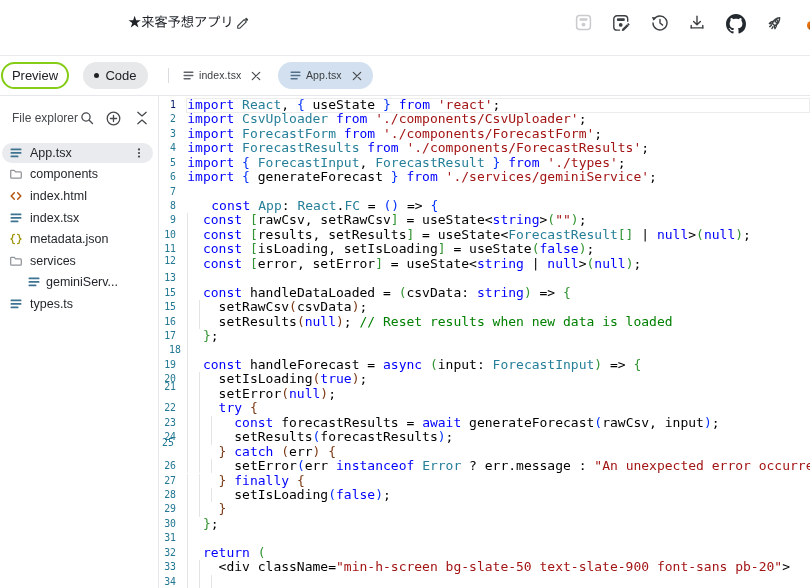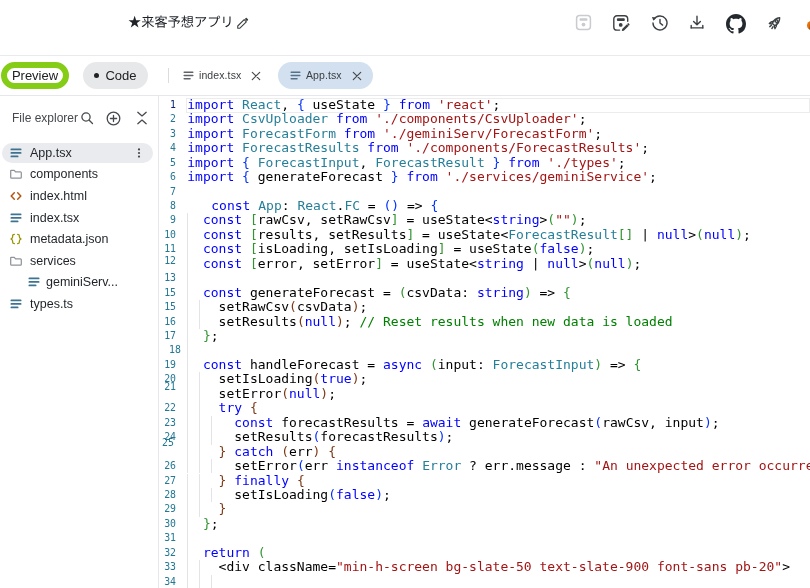--- a/index.html
+++ b/index.html
@@ -12,21 +12,21 @@
   #title-svg { position:absolute; left:128px; top:15.2px; }
   #edit-title-btn { position:absolute; left:236px; top:16px; width:15px; height:15px;
     background:none; border:none; cursor:pointer; }
   .tool-btn { position:absolute; top:14px; width:20px; height:20px; background:none; border:none;
     cursor:pointer; }
 
   
   #tabstrip { position:absolute; left:0; top:56px; width:810px; height:40px; background:#fff;
     border-bottom:1px solid #e5e7ea; }
   #preview-btn { position:absolute; left:1px; top:6px; width:68px; height:26.5px; border-radius:14px;
-    background:#fff; border:6px solid #84cc16; font-size:13px; color:#202124; cursor:pointer;
+    background:#fff; border:2px solid #84cc16; font-size:13px; color:#202124; cursor:pointer;
     font-family:"Liberation Sans", sans-serif;text-align:center; }
   #code-btn { position:absolute; left:83px; top:6px; width:65px; height:26.5px; border-radius:14px;
     background:#e7e8ea; border:none; font-size:13px; color:#202124; cursor:pointer;
     font-family:"Liberation Sans", sans-serif; }
   #code-btn .dot { display:inline-block; width:5px; height:5px; border-radius:50%; background:#202124;
     vertical-align:middle; margin-right:6px; margin-top:-2px; }
   #strip-divider { position:absolute; left:168px; top:12px; width:1px; height:15px; background:#dadce0; }
   #tabs { position:absolute; left:176px; top:6px; height:26.5px; }
   .tab { position:absolute; top:0; height:26.5px; display:flex; align-items:center; cursor:pointer;
     border-radius:13.5px; }
@@ -268,32 +268,32 @@
       <div class="gut" style="top: 406.4px; height: 14.45px; line-height: 14.45px;">29</div>
       <div class="gut" style="top: 420.85px; height: 14.45px; line-height: 14.45px;">30</div>
       <div class="gut" style="top: 435.3px; height: 14.45px; line-height: 14.45px;">31</div>
       <div class="gut" style="top: 449.75px; height: 14.45px; line-height: 14.45px;">32</div>
       <div class="gut" style="top: 464.2px; height: 14.45px; line-height: 14.45px;">33</div>
       <div class="gut" style="top: 478.65px; height: 14.45px; line-height: 14.45px;">34</div>
     </div>
   <div id="code">
       <div class="cline" style="top: 1.8px; height: 14.45px; line-height: 14.45px;"><span class="k">import</span><span class="p"> </span><span class="y">React</span><span class="p">, </span><span class="b1">{</span><span class="p"> useState </span><span class="b1">}</span><span class="p"> </span><span class="k">from</span><span class="p"> </span><span class="s">'react'</span><span class="p">;</span></div>
       <div class="cline" style="top: 16.25px; height: 14.45px; line-height: 14.45px;"><span class="k">import</span><span class="p"> </span><span class="y">CsvUploader</span><span class="p"> </span><span class="k">from</span><span class="p"> </span><span class="s">'./components/CsvUploader'</span><span class="p">;</span></div>
-      <div class="cline" style="top: 30.7px; height: 14.45px; line-height: 14.45px;"><span class="k">import</span><span class="p"> </span><span class="y">ForecastForm</span><span class="p"> </span><span class="k">from</span><span class="p"> </span><span class="s">'./geminiServ/ForecastForm'</span><span class="p">;</span></div>
+      <div class="cline" style="top: 30.7px; height: 14.45px; line-height: 14.45px;"><span class="k">import</span><span class="p"> </span><span class="y">ForecastForm</span><span class="p"> </span><span class="k">from</span><span class="p"> </span><span class="s">'./components/ForecastForm'</span><span class="p">;</span></div>
       <div class="cline" style="top: 45.15px; height: 14.45px; line-height: 14.45px;"><span class="k">import</span><span class="p"> </span><span class="y">ForecastResults</span><span class="p"> </span><span class="k">from</span><span class="p"> </span><span class="s">'./components/ForecastResults'</span><span class="p">;</span></div>
       <div class="cline" style="top: 59.6px; height: 14.45px; line-height: 14.45px;"><span class="k">import</span><span class="p"> </span><span class="b1">{</span><span class="p"> </span><span class="y">ForecastInput</span><span class="p">, </span><span class="y">ForecastResult</span><span class="p"> </span><span class="b1">}</span><span class="p"> </span><span class="k">from</span><span class="p"> </span><span class="s">'./types'</span><span class="p">;</span></div>
       <div class="cline" style="top: 74.05px; height: 14.45px; line-height: 14.45px;"><span class="k">import</span><span class="p"> </span><span class="b1">{</span><span class="p"> generateForecast </span><span class="b1">}</span><span class="p"> </span><span class="k">from</span><span class="p"> </span><span class="s">'./services/geminiService'</span><span class="p">;</span></div>
       <div class="cline" style="top: 88.5px; height: 14.45px; line-height: 14.45px;"></div>
       <div class="cline" style="top: 102.95px; height: 14.45px; line-height: 14.45px; margin-left: 24px;"><span class="k">const</span><span class="p"> </span><span class="y">App</span><span class="p">: </span><span class="y">React</span><span class="p">.</span><span class="y">FC</span><span class="p"> = </span><span class="b1">()</span><span class="p"> =&gt; </span><span class="b1">{</span></div>
       <div class="cline" style="top: 117.4px; height: 14.45px; line-height: 14.45px;"><span class="ig" style="left: 0px;"></span><span class="p">  </span><span class="k">const</span><span class="p"> </span><span class="b2">[</span><span class="p">rawCsv, setRawCsv</span><span class="b2">]</span><span class="p"> = useState&lt;</span><span class="k">string</span><span class="p">&gt;</span><span class="b2">(</span><span class="s">""</span><span class="b2">)</span><span class="p">;</span></div>
       <div class="cline" style="top: 131.85px; height: 14.45px; line-height: 14.45px;"><span class="ig" style="left: 0px;"></span><span class="p">  </span><span class="k">const</span><span class="p"> </span><span class="b2">[</span><span class="p">results, setResults</span><span class="b2">]</span><span class="p"> = useState&lt;</span><span class="y">ForecastResult</span><span class="b2">[]</span><span class="p"> | </span><span class="k">null</span><span class="p">&gt;</span><span class="b2">(</span><span class="k">null</span><span class="b2">)</span><span class="p">;</span></div>
       <div class="cline" style="top: 146.3px; height: 14.45px; line-height: 14.45px;"><span class="ig" style="left: 0px;"></span><span class="p">  </span><span class="k">const</span><span class="p"> </span><span class="b2">[</span><span class="p">isLoading, setIsLoading</span><span class="b2">]</span><span class="p"> = useState</span><span class="b2">(</span><span class="k">false</span><span class="b2">)</span><span class="p">;</span></div>
       <div class="cline" style="top: 160.75px; height: 14.45px; line-height: 14.45px;"><span class="ig" style="left: 0px;"></span><span class="p">  </span><span class="k">const</span><span class="p"> </span><span class="b2">[</span><span class="p">error, setError</span><span class="b2">]</span><span class="p"> = useState&lt;</span><span class="k">string</span><span class="p"> | </span><span class="k">null</span><span class="p">&gt;</span><span class="b2">(</span><span class="k">null</span><span class="b2">)</span><span class="p">;</span></div>
       <div class="cline" style="top: 175.2px; height: 14.45px; line-height: 14.45px;"><span class="ig" style="left: 0px;"></span></div>
-      <div class="cline" style="top: 189.65px; height: 14.45px; line-height: 14.45px;"><span class="ig" style="left: 0px;"></span><span class="p">  </span><span class="k">const</span><span class="p"> generateForecast = </span><span class="b2">(</span><span class="p">csvData: </span><span class="k">string</span><span class="b2">)</span><span class="p"> =&gt; </span><span class="b2">{</span></div>
+      <div class="cline" style="top: 189.65px; height: 14.45px; line-height: 14.45px;"><span class="ig" style="left: 0px;"></span><span class="p">  </span><span class="k">const</span><span class="p"> handleDataLoaded = </span><span class="b2">(</span><span class="p">csvData: </span><span class="k">string</span><span class="b2">)</span><span class="p"> =&gt; </span><span class="b2">{</span></div>
       <div class="cline" style="top: 204.1px; height: 14.45px; line-height: 14.45px;"><span class="ig" style="left: 0px;"></span><span class="ig" style="left: 11.8594px;"></span><span class="p">    setRawCsv</span><span class="b3">(</span><span class="p">csvData</span><span class="b3">)</span><span class="p">;</span></div>
       <div class="cline" style="top: 218.55px; height: 14.45px; line-height: 14.45px;"><span class="ig" style="left: 0px;"></span><span class="ig" style="left: 11.8594px;"></span><span class="p">    setResults</span><span class="b3">(</span><span class="k">null</span><span class="b3">)</span><span class="p">; </span><span class="c">// Reset results when new data is loaded</span></div>
       <div class="cline" style="top: 233px; height: 14.45px; line-height: 14.45px;"><span class="ig" style="left: 0px;"></span><span class="p">  </span><span class="b2">}</span><span class="p">;</span></div>
       <div class="cline" style="top: 247.45px; height: 14.45px; line-height: 14.45px;"><span class="ig" style="left: 0px;"></span></div>
       <div class="cline" style="top: 261.9px; height: 14.45px; line-height: 14.45px;"><span class="ig" style="left: 0px;"></span><span class="p">  </span><span class="k">const</span><span class="p"> handleForecast = </span><span class="k">async</span><span class="p"> </span><span class="b2">(</span><span class="p">input: </span><span class="y">ForecastInput</span><span class="b2">)</span><span class="p"> =&gt; </span><span class="b2">{</span></div>
       <div class="cline" style="top: 276.35px; height: 14.45px; line-height: 14.45px;"><span class="ig" style="left: 0px;"></span><span class="ig" style="left: 11.8594px;"></span><span class="p">    setIsLoading</span><span class="b3">(</span><span class="k">true</span><span class="b3">)</span><span class="p">;</span></div>
       <div class="cline" style="top: 290.8px; height: 14.45px; line-height: 14.45px;"><span class="ig" style="left: 0px;"></span><span class="ig" style="left: 11.8594px;"></span><span class="p">    setError</span><span class="b3">(</span><span class="k">null</span><span class="b3">)</span><span class="p">;</span></div>
       <div class="cline" style="top: 305.25px; height: 14.45px; line-height: 14.45px;"><span class="ig" style="left: 0px;"></span><span class="ig" style="left: 11.8594px;"></span><span class="p">    </span><span class="k">try</span><span class="p"> </span><span class="b3">{</span></div>
       <div class="cline" style="top: 319.7px; height: 14.45px; line-height: 14.45px;"><span class="ig" style="left: 0px;"></span><span class="ig" style="left: 11.8594px;"></span><span class="ig" style="left: 23.7188px;"></span><span class="p">      </span><span class="k">const</span><span class="p"> forecastResults = </span><span class="k">await</span><span class="p"> generateForecast</span><span class="b1">(</span><span class="p">rawCsv, input</span><span class="b1">)</span><span class="p">;</span></div>
       <div class="cline" style="top: 334.15px; height: 14.45px; line-height: 14.45px;"><span class="ig" style="left: 0px;"></span><span class="ig" style="left: 11.8594px;"></span><span class="ig" style="left: 23.7188px;"></span><span class="p">      setResults</span><span class="b1">(</span><span class="p">forecastResults</span><span class="b1">)</span><span class="p">;</span></div>

